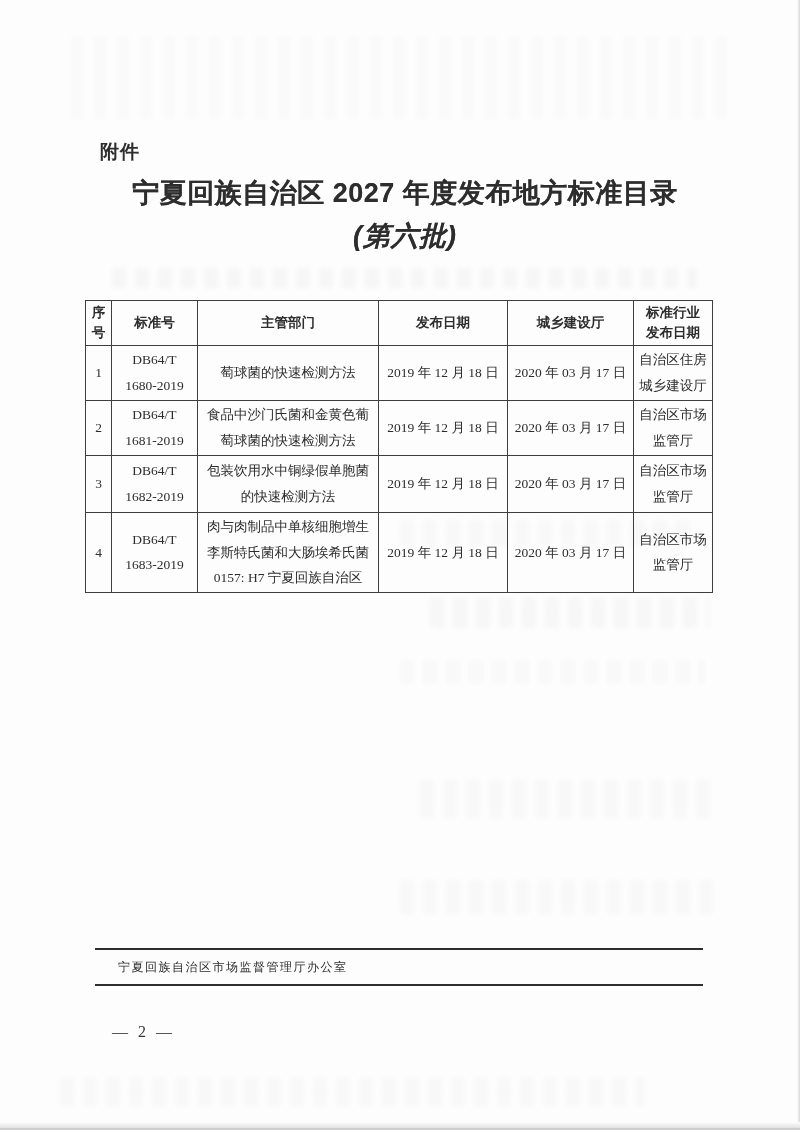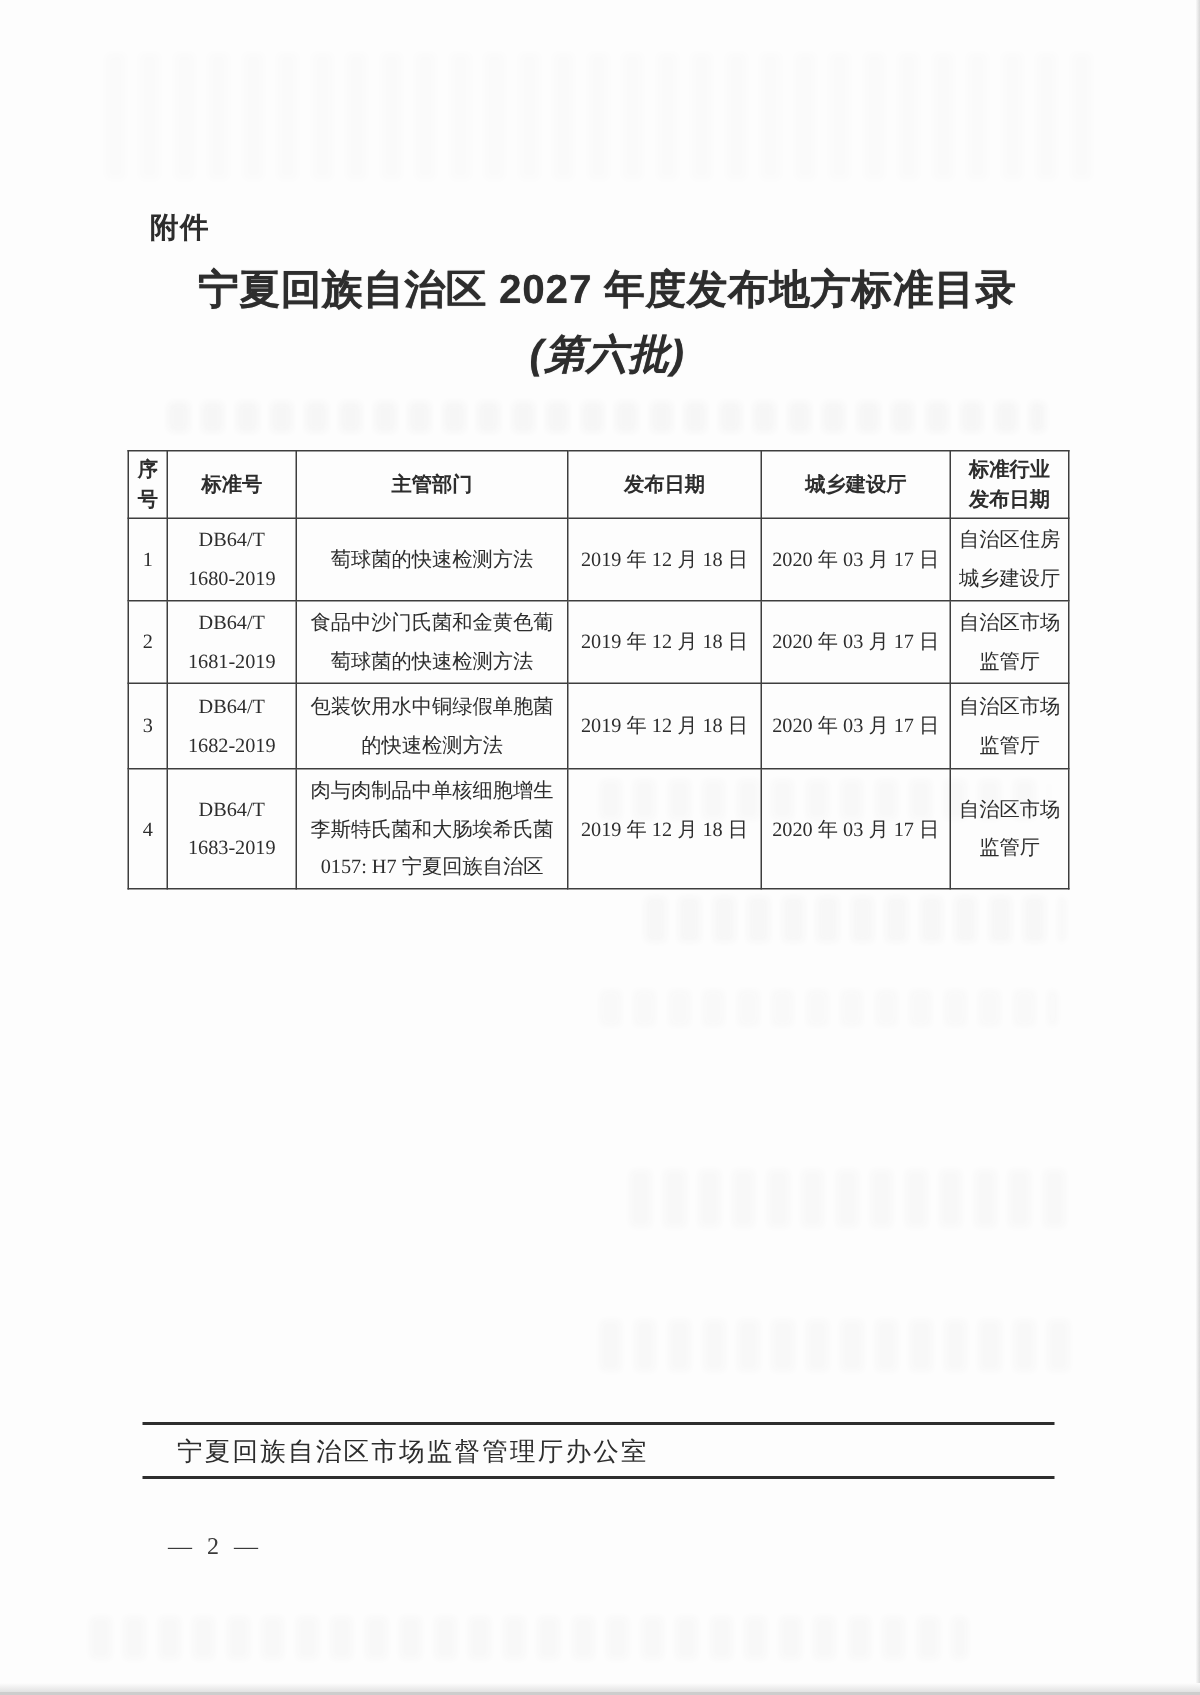--- a/index.html
+++ b/index.html
@@ -51,21 +51,21 @@
   .std-table tbody tr:nth-child(2){height:55px;}
   .std-table tbody tr:nth-child(3){height:57px;}
   .std-table tbody tr:nth-child(4){height:74px;}
   
   .footer-bar{
     position:absolute;left:95px;top:948px;width:608px;height:38px;
     box-sizing:border-box;
     border-top:2px solid #2e2e2e;border-bottom:2px solid #2e2e2e;
     display:flex;align-items:center;justify-content:space-between;
     padding:0 30px 0 23px;
-    font-size:17px;letter-spacing:1.5px;gap:23px;
+    font-size:12px;letter-spacing:1.5px;gap:23px;
   }
   .page-number{
     position:absolute;left:112px;top:1023px;
     font-size:16px;letter-spacing:3px;color:#3a3a3a;
   }
   
   .ghost{
     position:absolute;border-radius:3px;
     background:repeating-linear-gradient(90deg,rgba(60,60,60,.12) 0 14px,rgba(0,0,0,0) 14px 23px);
     filter:blur(2.5px);

